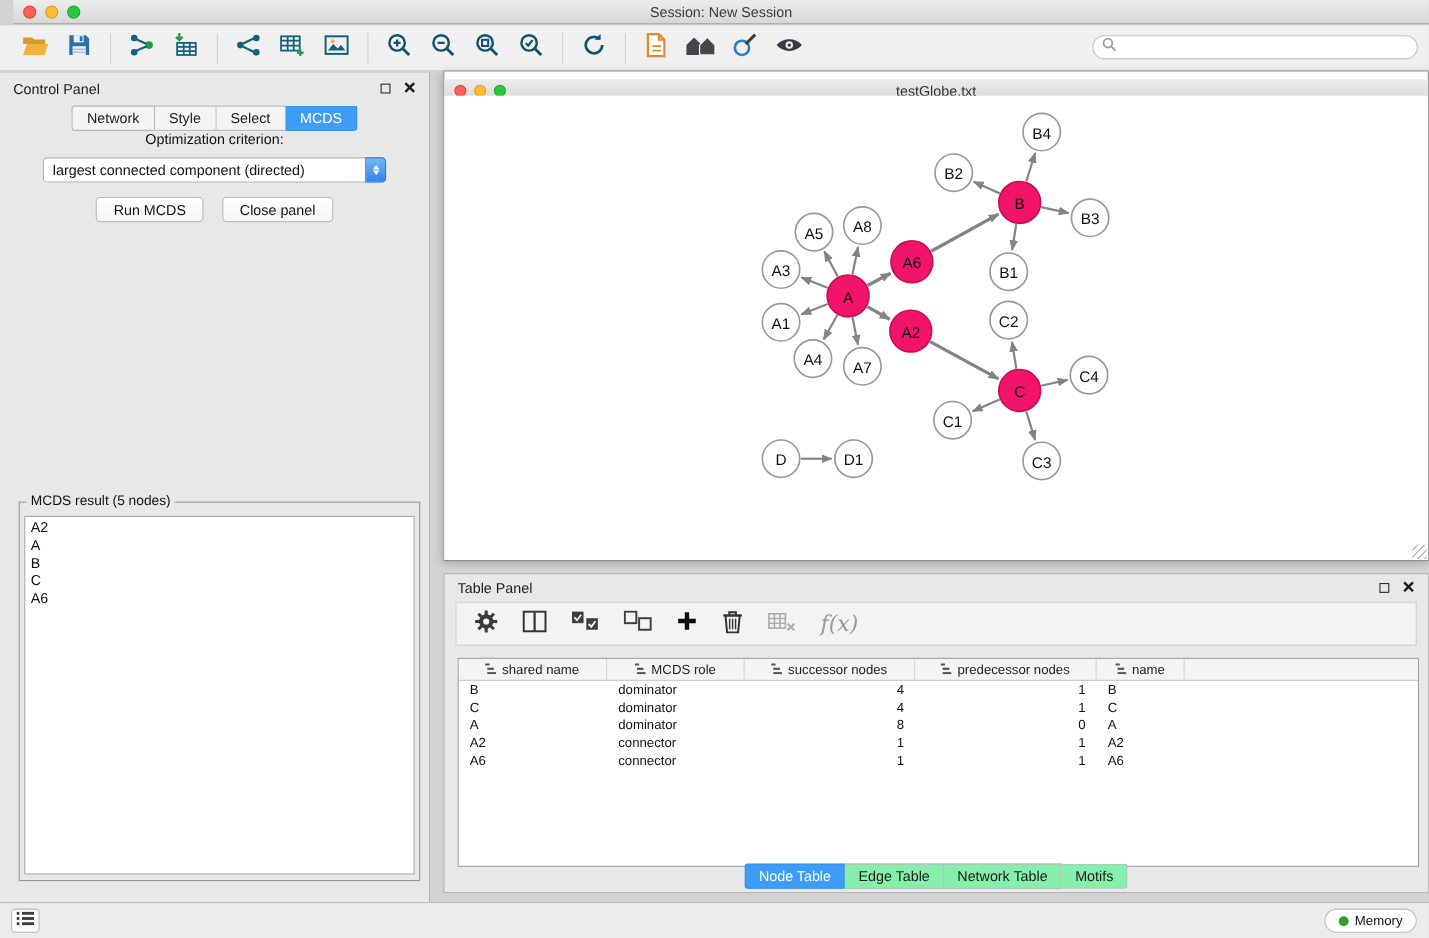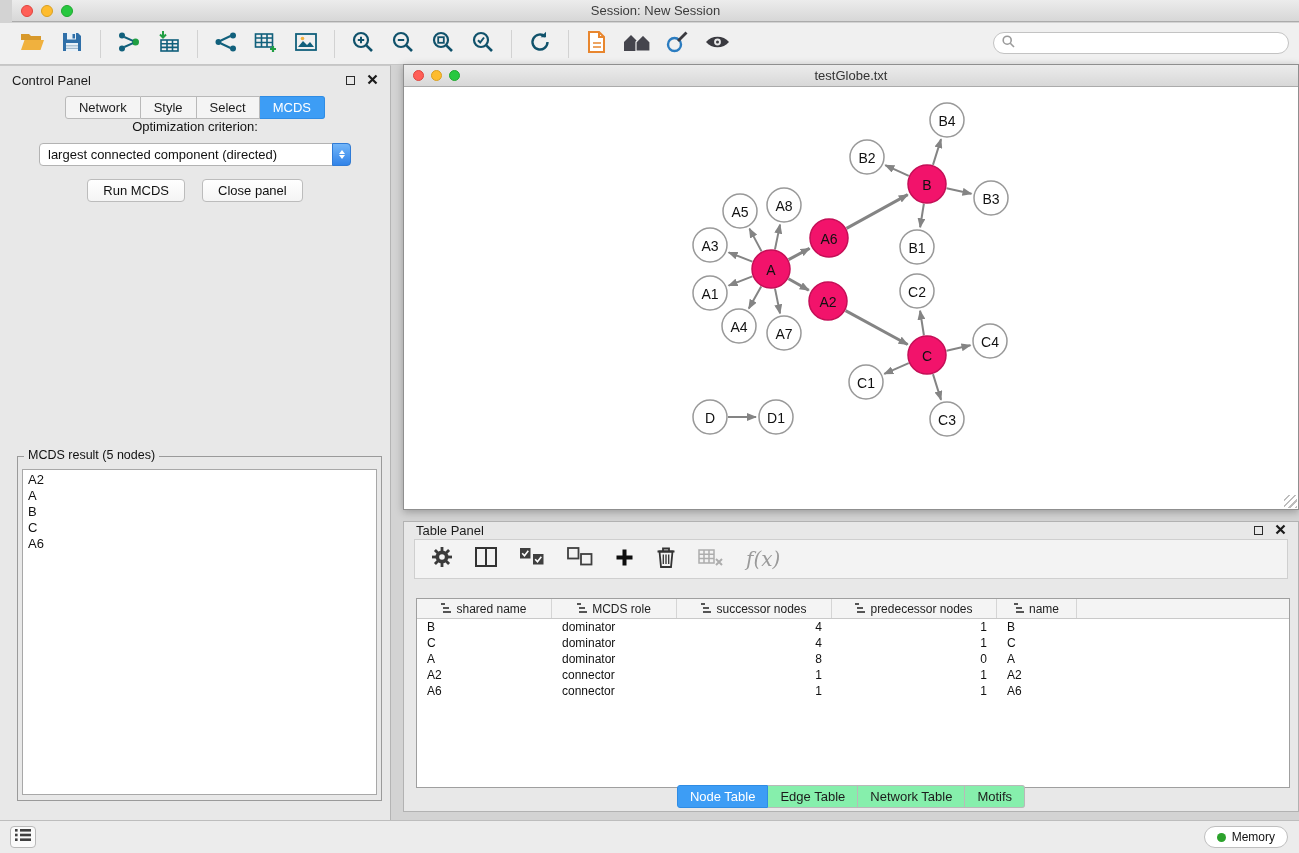--- a/index.html
+++ b/index.html
@@ -94,34 +94,34 @@
   .network-window {
     position:absolute; left:403px; top:64px; width:896px; height:446px;
     background:#fff; border:1px solid #8f8f8f; box-shadow:0 2px 8px rgba(0,0,0,.28);
   }
   .nw-titlebar {
     height:22px; background:linear-gradient(#ececec,#d8d8d8);
     border-bottom:1px solid #ababab; position:relative;
   }
   .nw-traffic { position:absolute; left:9px; top:5px; display:flex; gap:7px; }
   .nw-traffic .light { width:11px; height:11px; }
-  .nw-title { width:100%; text-align:center; font-size:13px; line-height:21px; color:#333; }
+  .nw-title { width:100%; text-align:center; font-size:13px; line-height:21px; color:#333;margin-top:7px; }
   .nw-canvas { position:absolute; top:22px; left:0; right:0; bottom:0; background:#fff; }
   .nw-canvas svg { position:absolute; left:0; top:0; }
   .resize-grip {
     position:absolute; right:1px; bottom:1px; width:13px; height:13px;
     background:repeating-linear-gradient(135deg, transparent 0 3px, #bdbdbd 3px 4.5px);
   }
 
   
   .table-panel {
     position:absolute; left:403px; top:521px; width:896px; height:291px;
     background:#e8e8e8; border:1px solid #b2b2b2;
   }
-  .tp-header { height:16px; display:flex; align-items:center; padding:4px 12px; font-size:13px; color:#1c1c1c; }
+  .tp-header { height:24px; display:flex; align-items:center; padding:4px 12px; font-size:13px; color:#1c1c1c; }
   .tp-toolbar {
     margin:1px 10px 0 10px; height:40px; background:#f3f3f3;
     border:1px solid #cfcfcf; display:flex; align-items:center; gap:22px; padding:0 16px;
   }
   .tp-tool { display:flex; align-items:center; justify-content:center; cursor:default; }
   .fx { font-family:"DejaVu Serif", serif; font-style:italic; font-size:20px; color:#9a9a9a; }
   .tp-table {
     position:absolute; left:12px; right:8px; top:76px; height:190px;
     background:#fff; border:1px solid #9f9f9f; overflow:hidden;
   }

